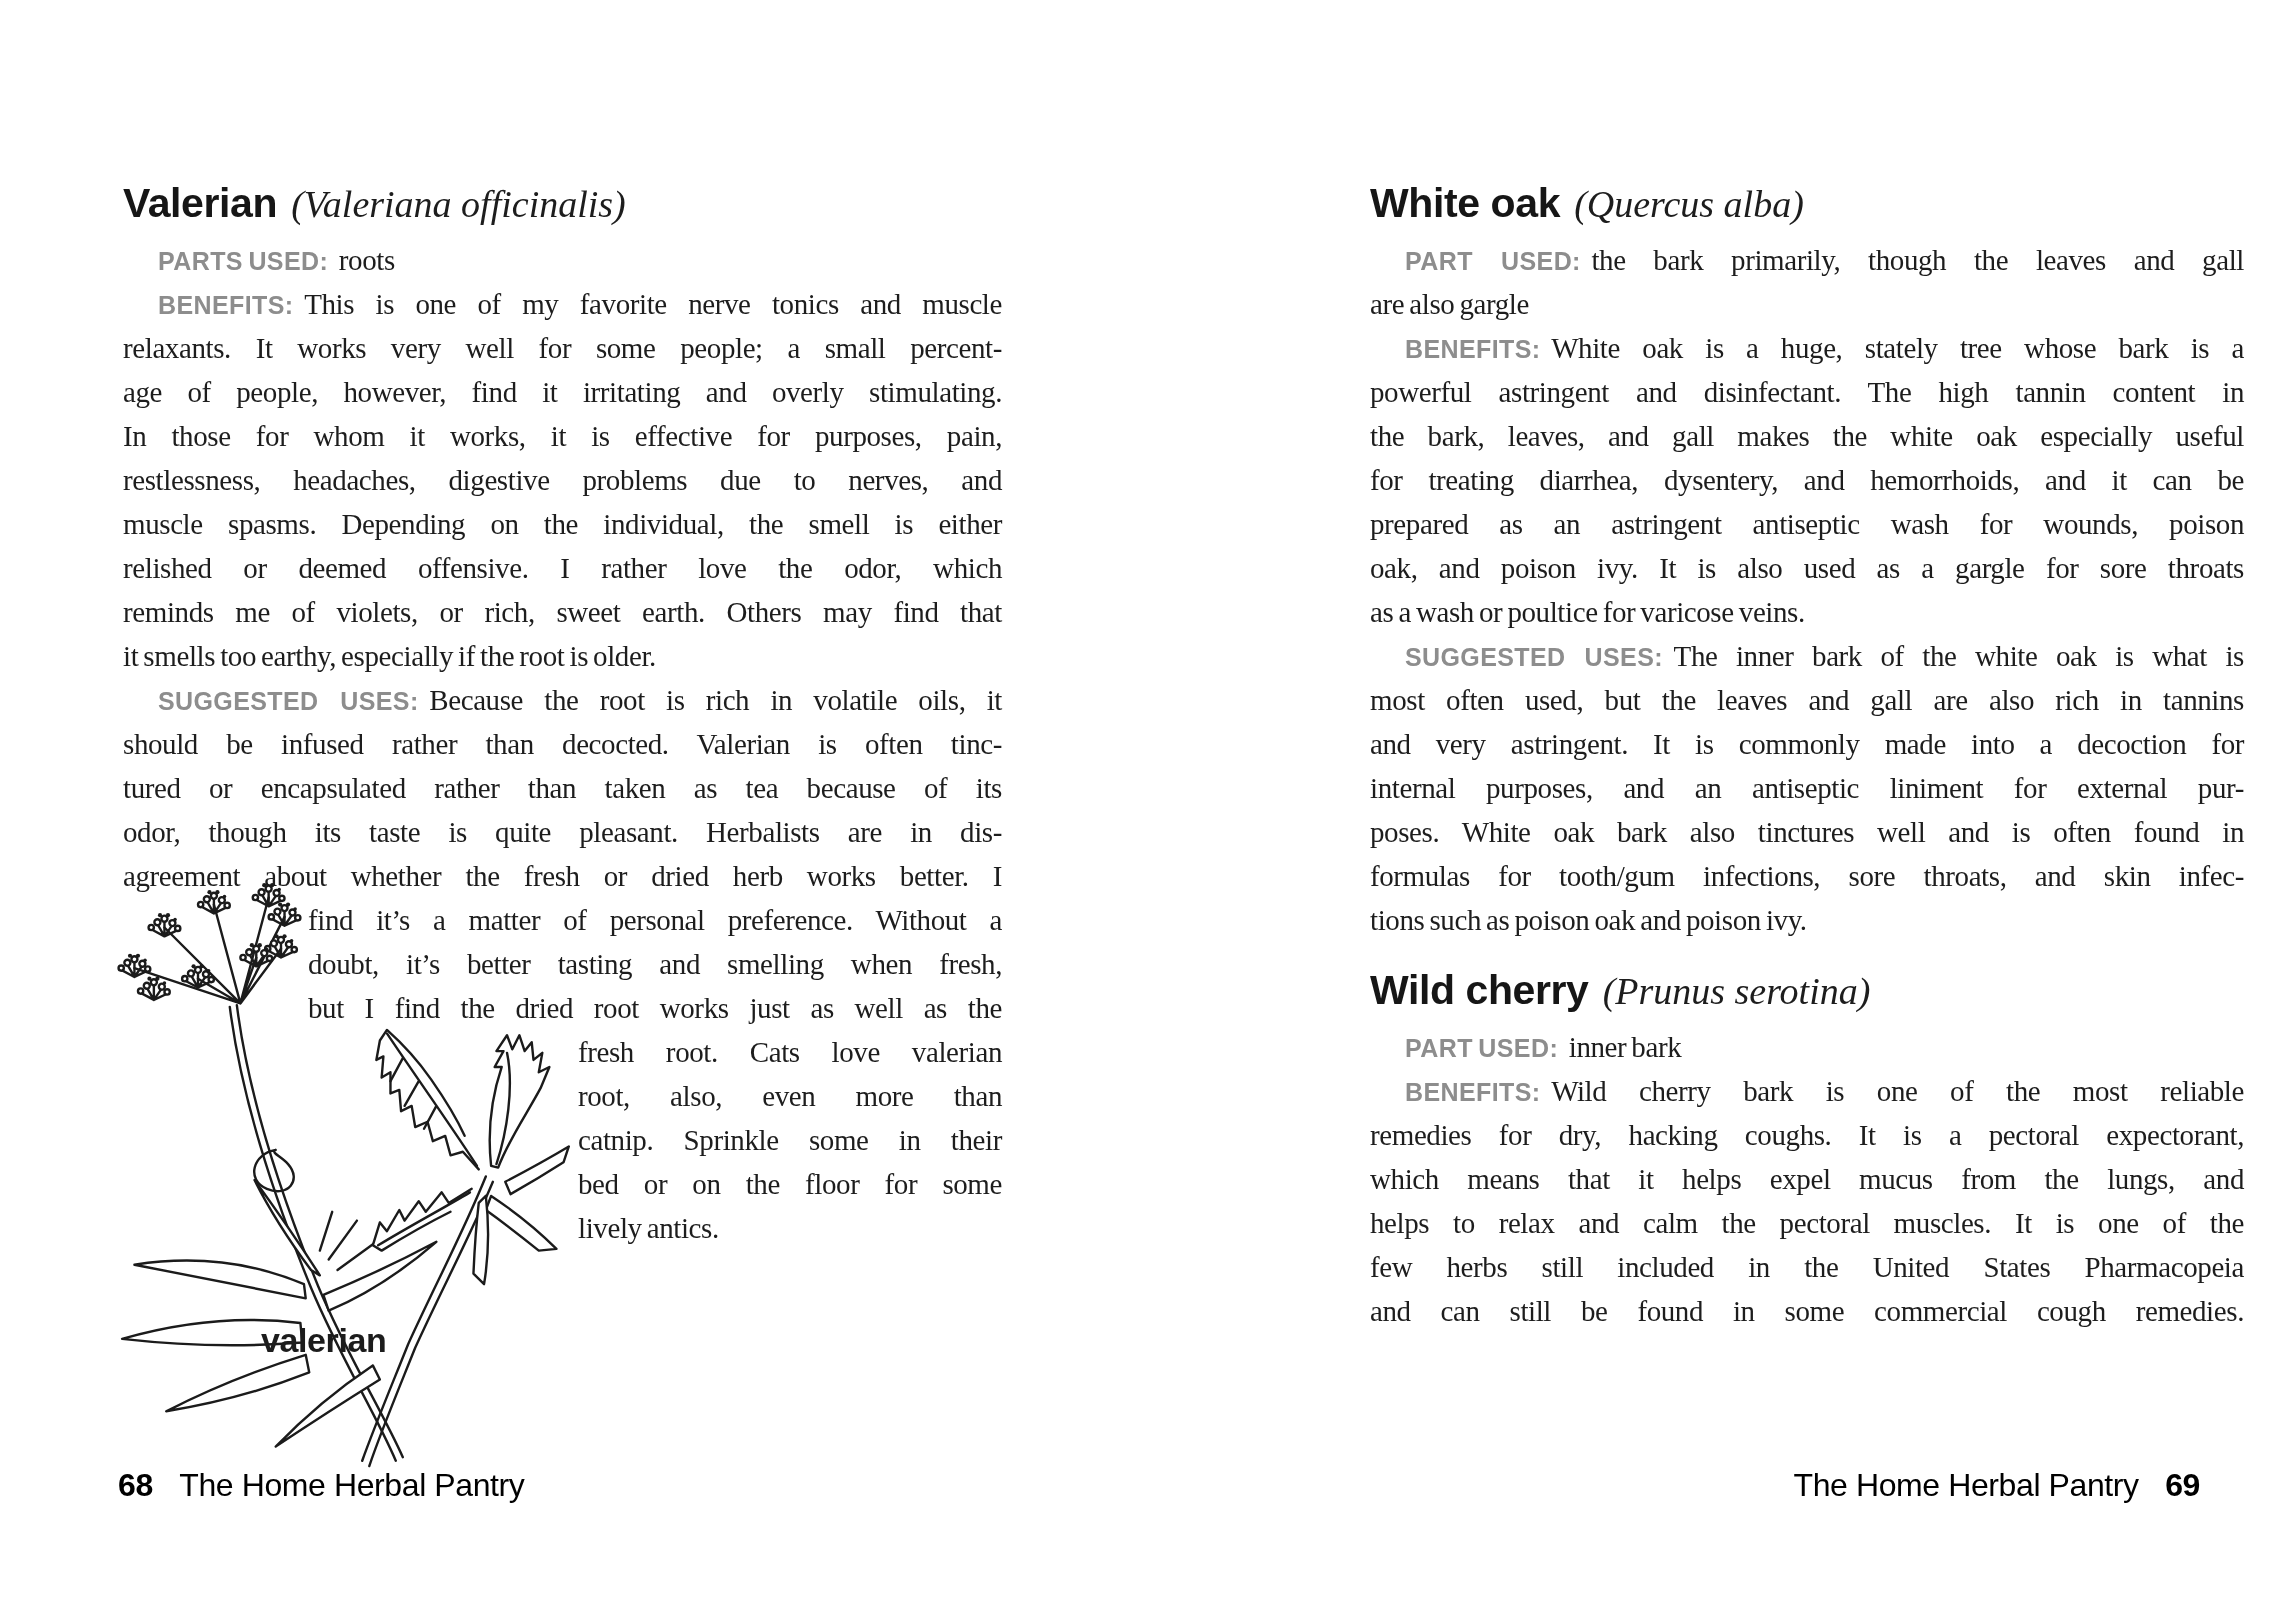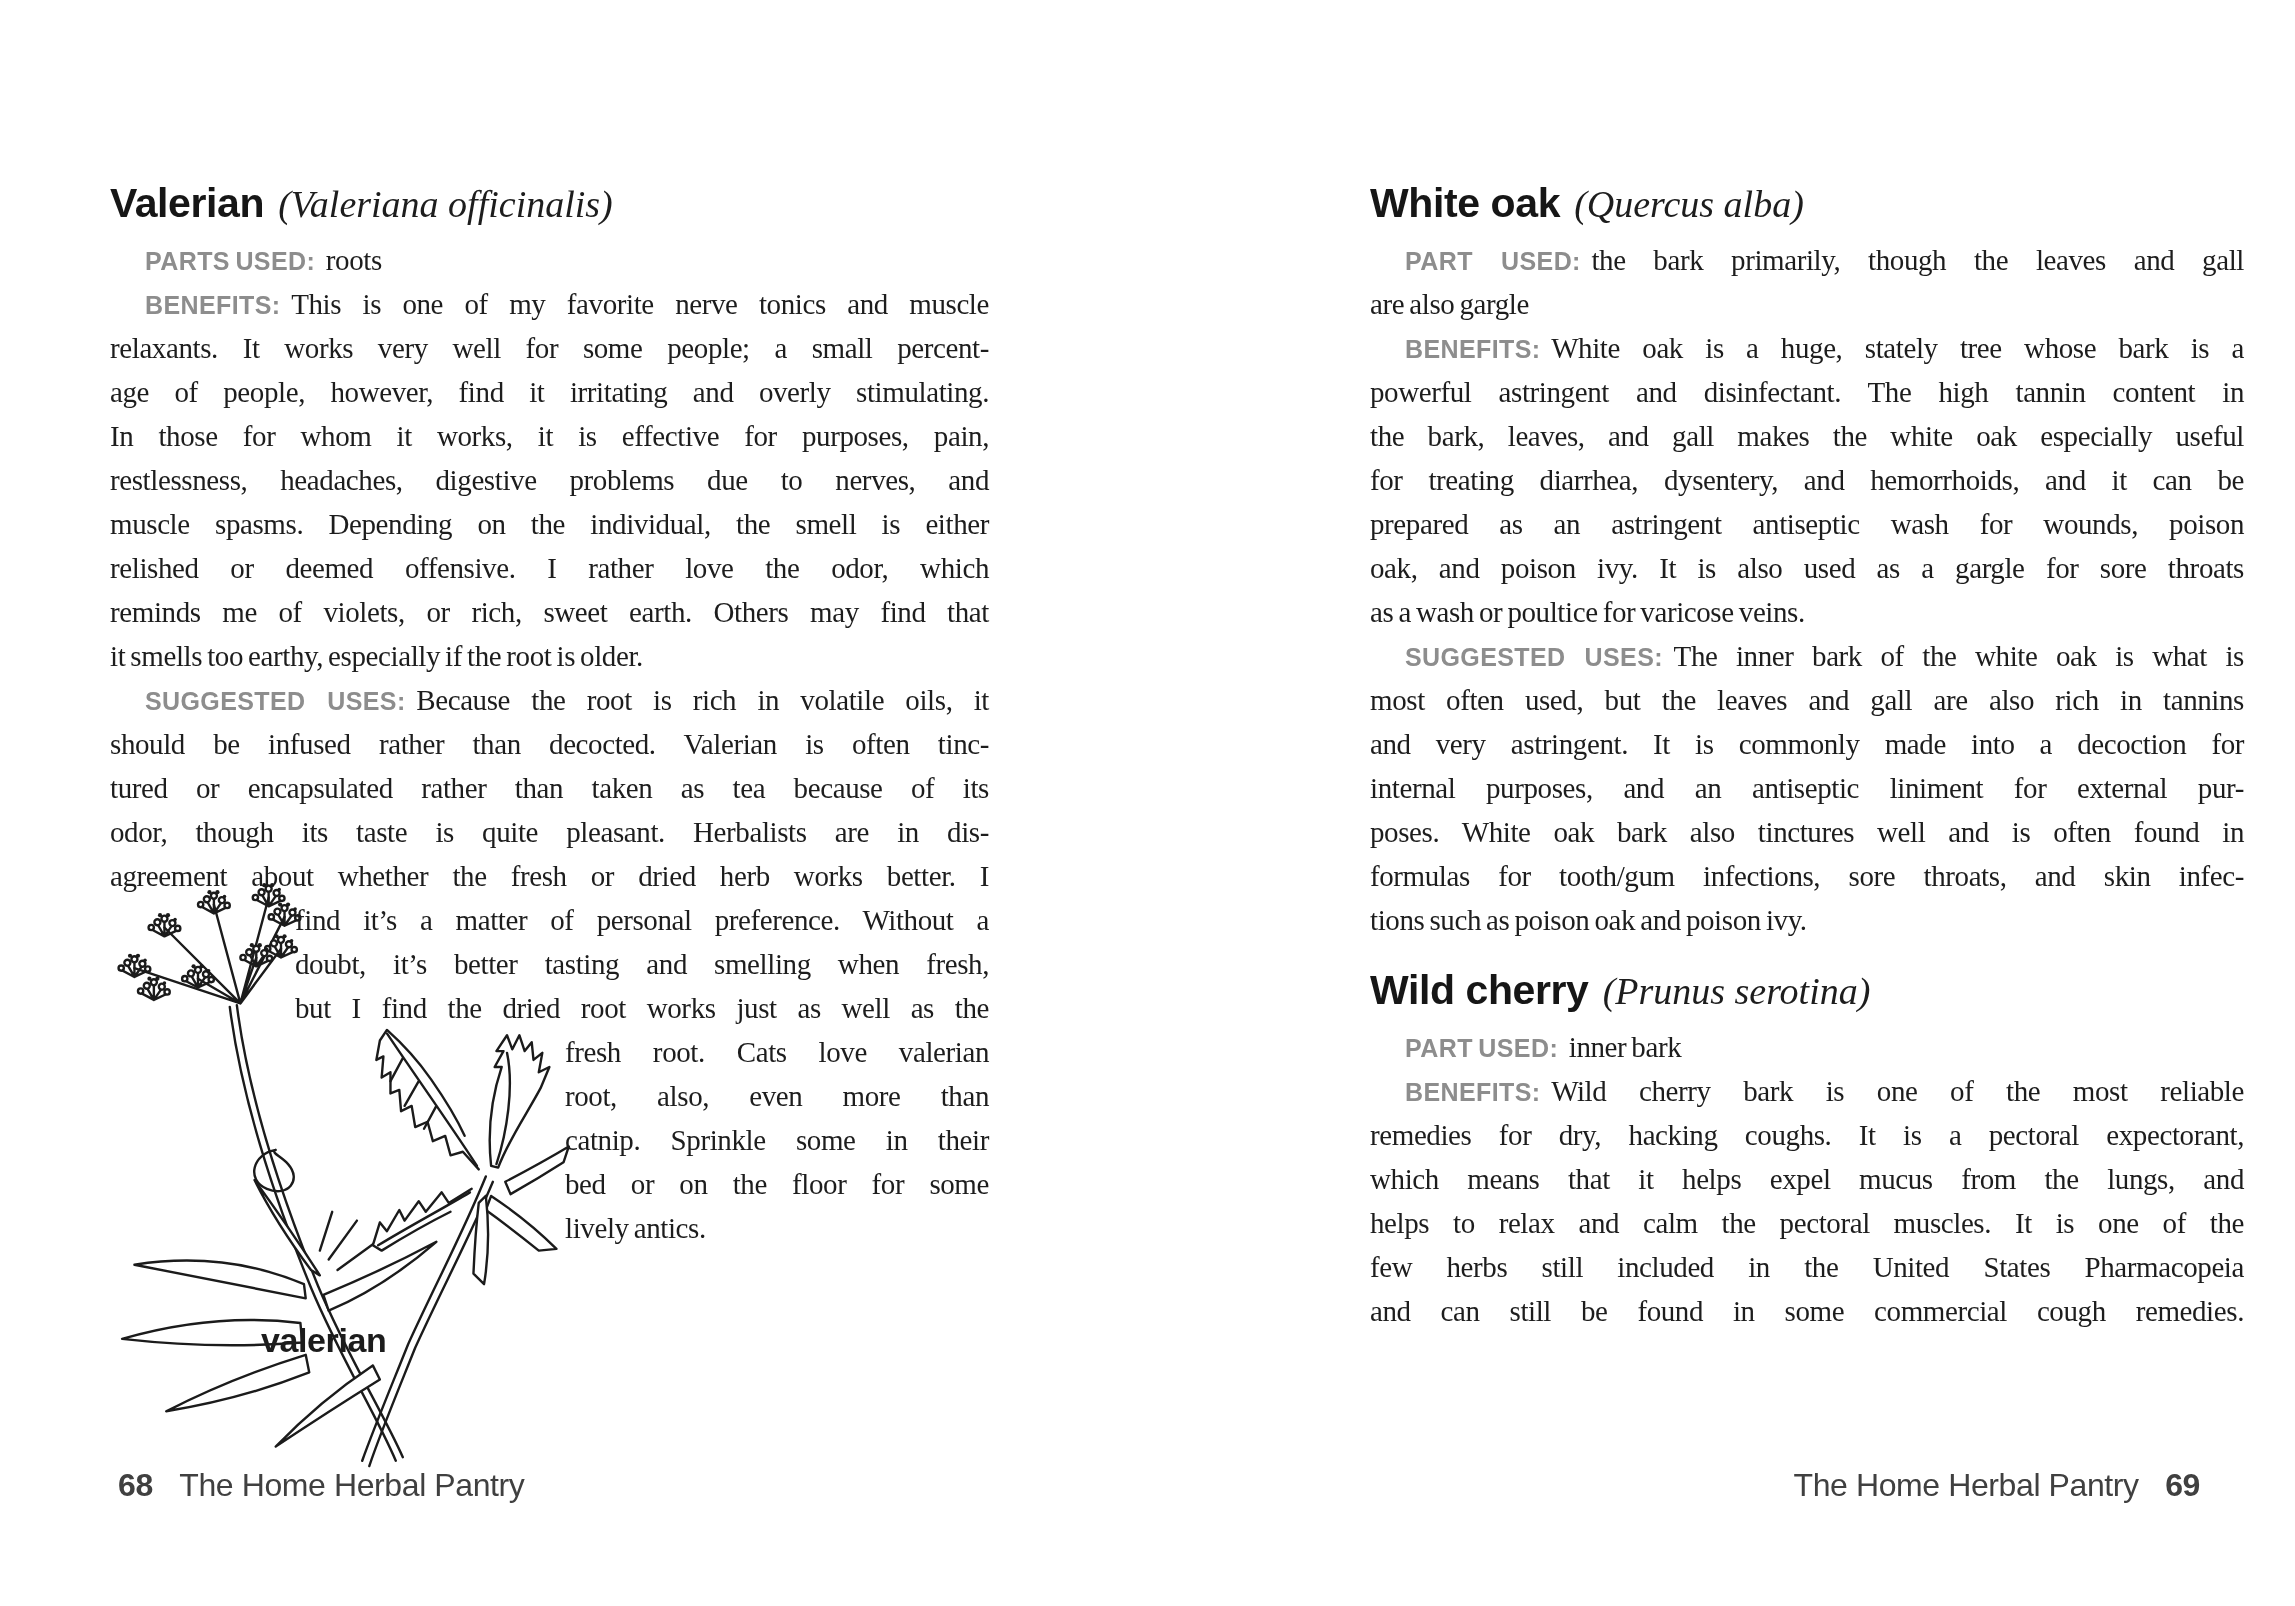--- a/index.html
+++ b/index.html
@@ -2,21 +2,21 @@
 <html style="font-size:14px"><head>
 <meta charset="utf-8">
 <style>
   html,body{margin:0;padding:0;}
   body{
     width:2295px;height:1607px;position:relative;
     background:#ffffff;overflow:hidden;
     font-family:"Liberation Serif",serif;color:#1d1d1d;
   }
   .col{position:absolute;z-index:2;}
-  .col-left{left:110px;top:178px;width:879px;}
+  .col-left{left:123px;top:178px;width:879px;}
   .col-right{left:1326px;top:178px;width:874px;margin-left:44px;}
 
   .heading{height:60px;line-height:51px;white-space:nowrap;}
   .h-name{
     font-family:"Liberation Sans",sans-serif;font-weight:bold;
     font-size:41px;color:#161616;letter-spacing:-0.4px;
   }
   .h-latin{
     font-family:"Liberation Serif",serif;font-style:italic;
     font-size:38px;color:#1d1d1d;margin-left:10.6px;
@@ -42,21 +42,21 @@
   .gap{height:23px;}
 
   .caption{
     position:absolute;left:261px;top:1321px;z-index:3;
     font-family:"Liberation Sans",sans-serif;font-weight:bold;
     font-size:34px;color:#1c1c1c;letter-spacing:-0.4px;
   }
 
   .footer{
     position:absolute;top:1466px;height:39px;line-height:39px;z-index:2;
-    font-family:"Liberation Sans",sans-serif;font-size:32px;color:#404040;
+    font-family:"Liberation Sans",sans-serif;font-size:32px;color:#000000;
     letter-spacing:-0.4px;white-space:nowrap;
   }
   .footer-left{left:118px;}
   .footer-right{left:1326px;width:874px;text-align:right;}
   .pnum{font-weight:bold;}
   .footer-left .pnum{margin-right:26.5px;}
   .footer-right .ptitle{margin-right:26.5px;}
 
   .illo{position:absolute;left:92px;top:871px;z-index:1;}
   .illo path,.illo line,.illo circle{vector-effect:non-scaling-stroke;}

